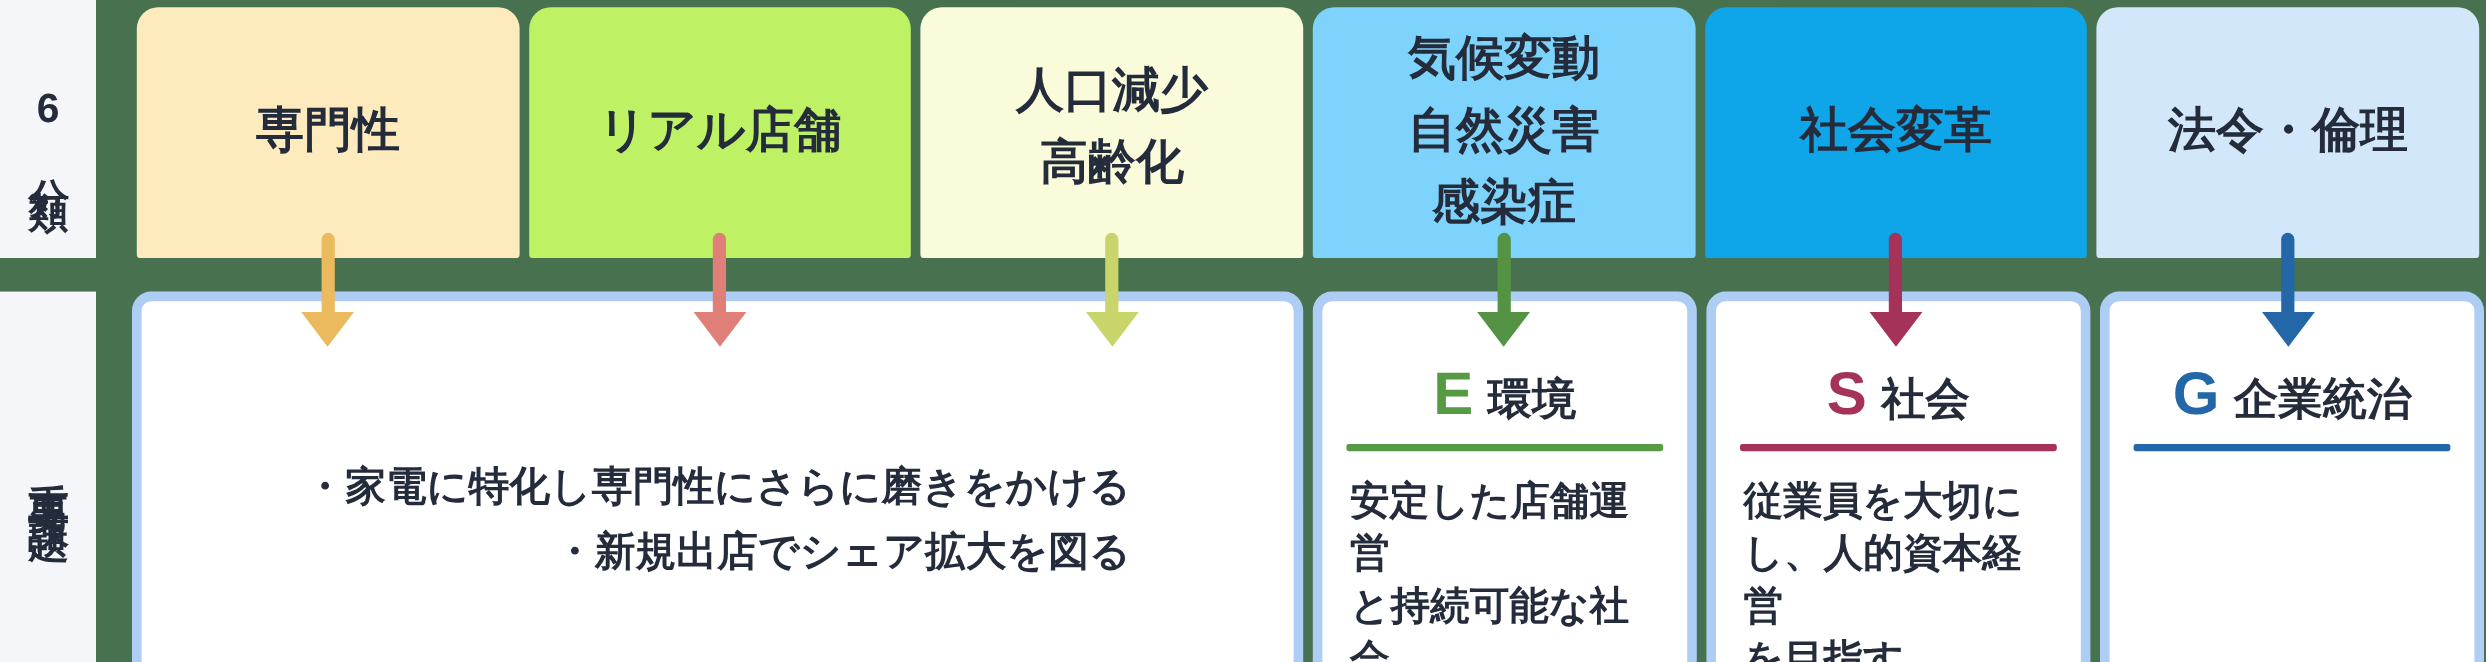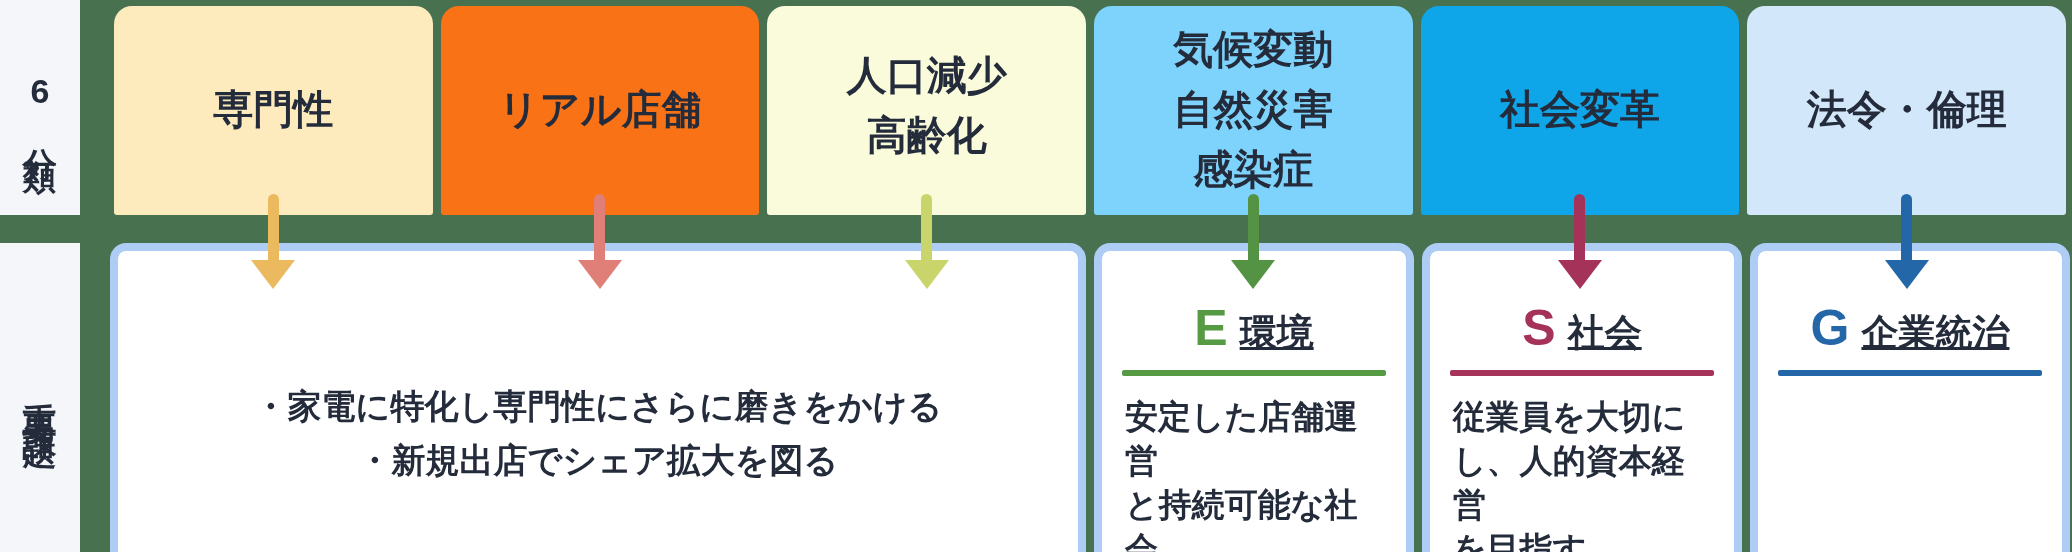--- a/index.html
+++ b/index.html
@@ -73,28 +73,28 @@
   .issue-box {
     background: #ffffff;
     border: 8px solid #AECDF5;
     border-radius: 16px;
     box-sizing: border-box;
   }
   .issue-box.wide {
     grid-column: 1 / 4;
     display: flex; align-items: center; justify-content: center;
   }
-  .bullet-list { text-align: center; }
+  .bullet-list { text-align: right; }
   .bullet-line { font-size: 34px; line-height: 54px; }
   .esg-heading {
     margin-top: 52px;
     display: flex; align-items: baseline; justify-content: center; gap: 12px;
   }
   .esg-letter { font-size: 50px; line-height: 50px; }
-  .esg-title  { font-size: 37px; text-decoration: underline; }
+  .esg-title  { font-size: 37px; }
   .esg-underline { height: 6px; margin: 12px 20px 0 20px; border-radius: 2px; }
   .esg-body {
     margin: 19px 20px 0 23px;
     font-size: 33px;
     line-height: 44px;
     white-space: pre-line;
     text-align: left;
   }
 </style>
 </head>
@@ -114,21 +114,21 @@
     <div class="row-top">
 
       <div class="category-box" style="background-color: rgb(253, 235, 190);">
         <div class="category-label">専門性</div>
         <div class="arrow">
           <div class="arrow-stem" style="background-color: rgb(235, 185, 94);"></div>
           <div class="arrow-head" style="border-top-color: rgb(235, 185, 94);"></div>
         </div>
       </div>
 
-      <div class="category-box" style="background-color: #f97316;">
+      <div class="category-box" style="background-color: #bef264;">
         <div class="category-label">リアル店舗</div>
         <div class="arrow">
           <div class="arrow-stem" style="background-color: rgb(224, 127, 119);"></div>
           <div class="arrow-head" style="border-top-color: rgb(224, 127, 119);"></div>
         </div>
       </div>
 
       <div class="category-box" style="background-color: rgb(249, 251, 218); font-family: Liberation Mono, monospace;">
         <div class="category-label">人口減少
 高齢化</div>

